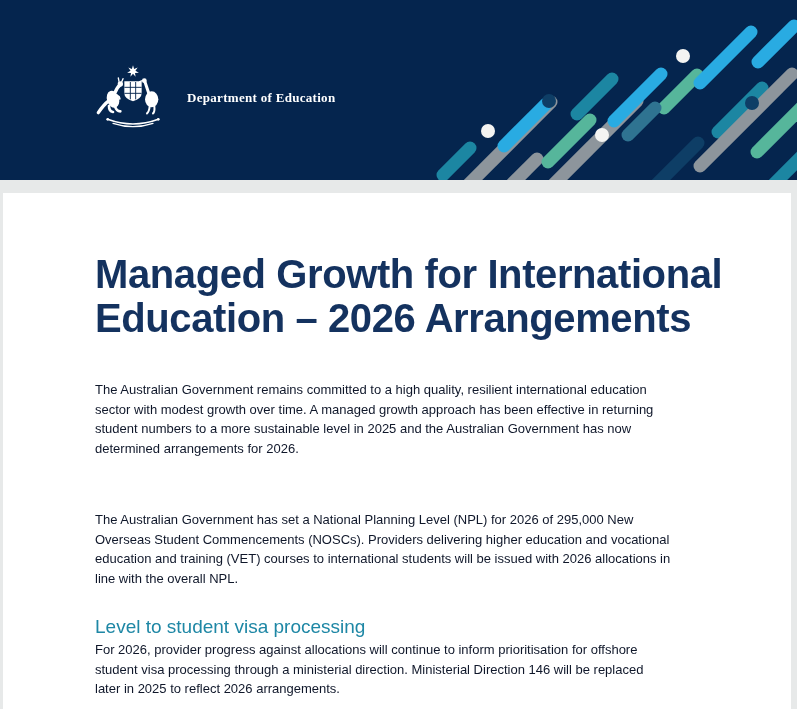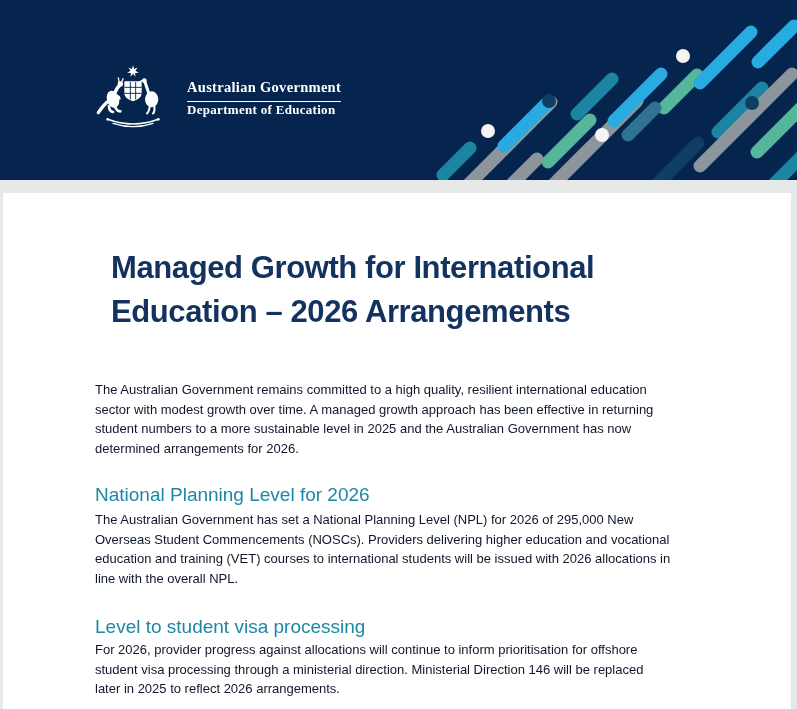--- a/index.html
+++ b/index.html
@@ -26,22 +26,22 @@
   }
   .logo-dept{font-size:13px;font-weight:bold;letter-spacing:.3px;white-space:nowrap;margin-top:0;}
   
   .gray-band{position:absolute;left:0;top:180px;width:797px;height:13px;background:#E7E9E9;}
   .edge-left{position:absolute;left:0;top:180px;width:3px;height:529px;background:#E7E9E9;}
   .edge-right{position:absolute;left:791px;top:180px;width:6px;height:529px;background:#E7E9E9;}
   
   .doc{position:absolute;left:3px;top:193px;width:788px;height:516px;background:#ffffff;}
   .doc-title{
     position:absolute;left:92px;top:32px;width:660px;
-    font-size:31px;font-weight:bold;line-height:44px;letter-spacing:-0.4px;
-    color:#14325F;white-space:pre-line;margin-left:16px;
+    font-size:40px;font-weight:bold;line-height:44px;letter-spacing:-0.4px;
+    color:#14325F;white-space:pre-line;
   }
   .para{
     position:absolute;left:92px;width:668px;
     font-size:13px;line-height:19.7px;color:#0f172a;white-space:pre-line;
   }
   .p-intro{top:174px;}
   .p-s1{top:304px;}
   .p-s2{top:434px;}
   .h-teal{
     position:absolute;left:92px;width:600px;
@@ -109,41 +109,39 @@
         <circle cx="77" cy="26" r="3.6" fill="#fff"></circle>
 
         <g stroke="#fff" fill="none" stroke-linecap="round">
           <path d="M22,84 Q60,98 98,84" stroke-width="2.5"></path>
           <path d="M30,90 Q60,100 90,90" stroke-width="1.8"></path>
         </g>
         <circle cx="22" cy="84" r="2" fill="#fff"></circle>
         <circle cx="98" cy="84" r="2" fill="#fff"></circle>
       </svg>
       <div class="logo-text">
-        <span class="logo-org">Australian Government</span>
         <div class="logo-dept">Department of Education</div>
       </div>
     </div>
   </div>
 
   <div class="gray-band"></div>
   <div class="edge-left"></div>
   <div class="edge-right"></div>
 
   <div class="doc">
 
     <h1 class="doc-title">Managed Growth for International
 Education – 2026 Arrangements</h1>
 
     <p class="para p-intro">The Australian Government remains committed to a high quality, resilient international education
 sector with modest growth over time. A managed growth approach has been effective in returning
 student numbers to a more sustainable level in 2025 and the Australian Government has now
 determined arrangements for 2026.</p>
 
-    <h2 class="h-teal h-s1">National Planning Level for 2026</h2>
 
     <p class="para p-s1">The Australian Government has set a National Planning Level (NPL) for 2026 of 295,000 New
 Overseas Student Commencements (NOSCs). Providers delivering higher education and vocational
 education and training (VET) courses to international students will be issued with 2026 allocations in
 line with the overall NPL.</p>
 
     <h2 class="h-teal h-s2">Level to student visa processing</h2>
 
     <p class="para p-s2">For 2026, provider progress against allocations will continue to inform prioritisation for offshore
 student visa processing through a ministerial direction. Ministerial Direction 146 will be replaced

